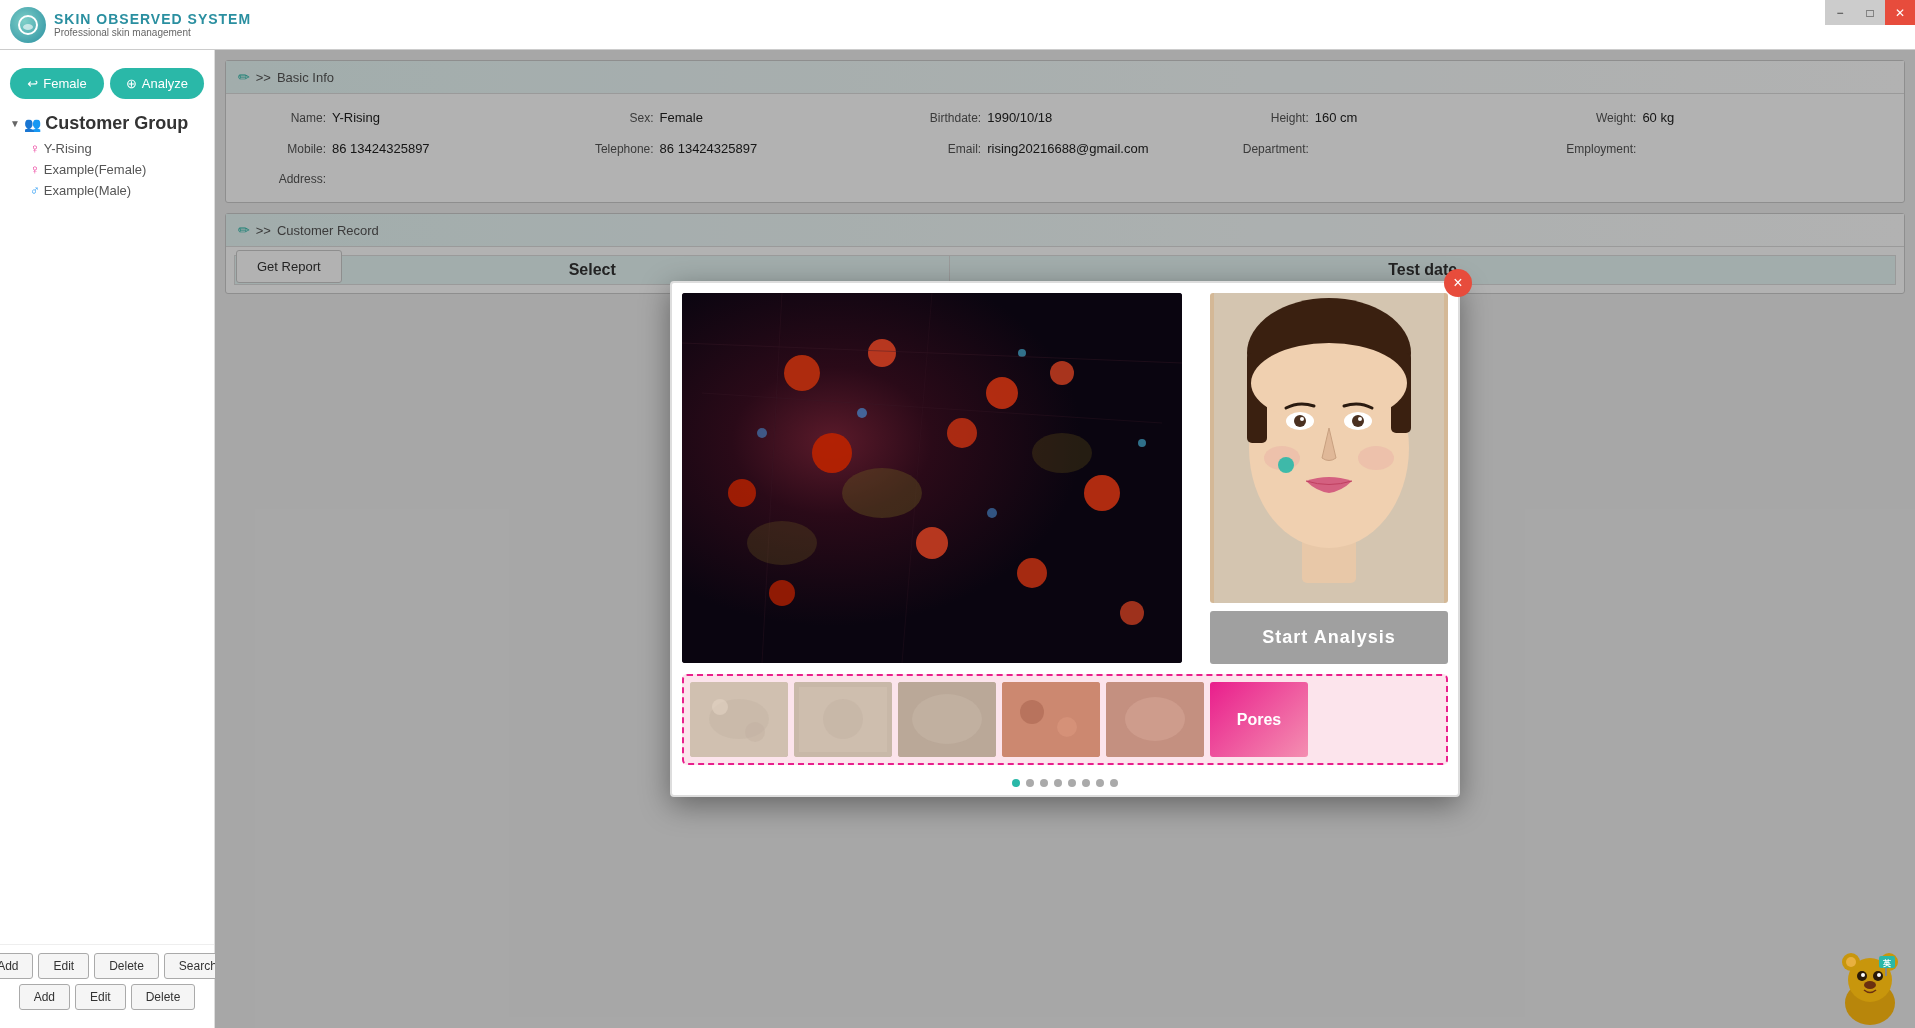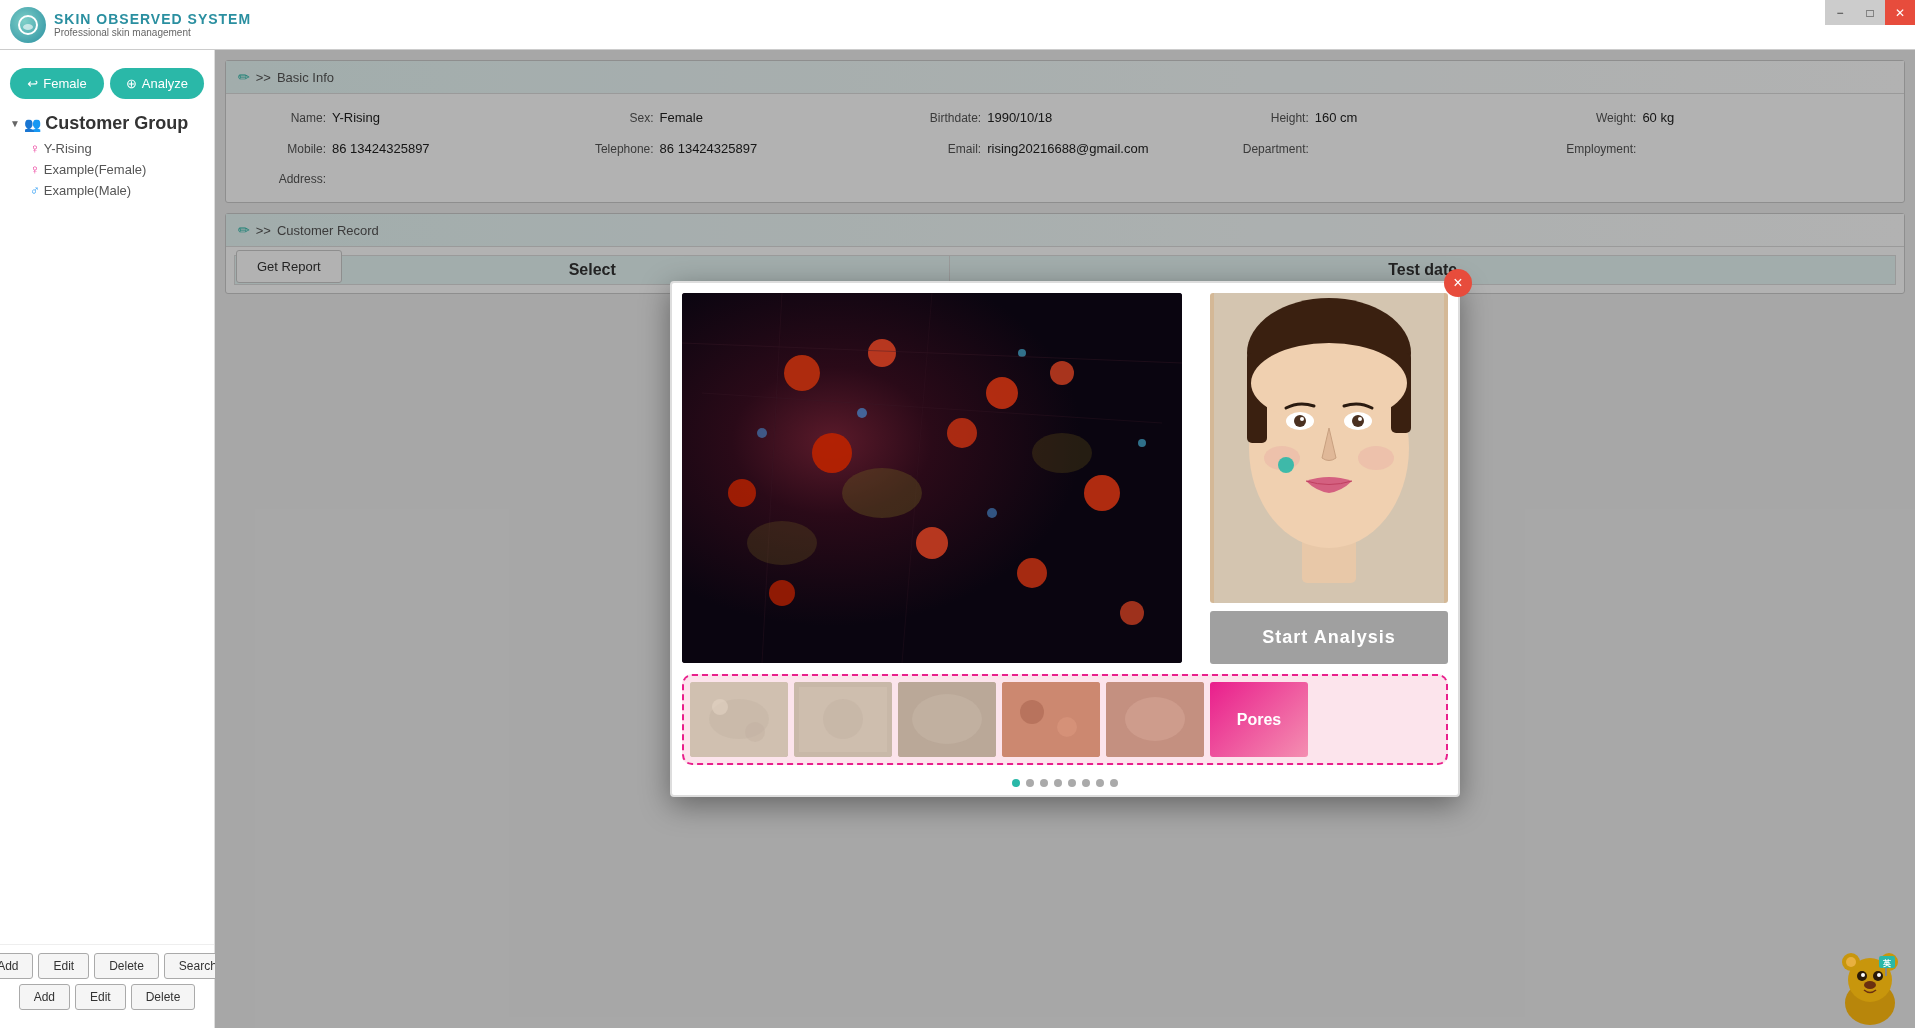--- a/index.html
+++ b/index.html
@@ -118,21 +118,21 @@
     }
 
     .start-analysis-btn {
       width: 100%; padding: 16px; background: #a0a0a0;
       color: #fff; border: none; border-radius: 3px; cursor: pointer;
       font-size: 18px; font-weight: bold; letter-spacing: 1px;
     }
 
     
     .thumbnail-strip {
-      border: 2px dashed #e91e8c; border-radius: 10px;
+      border: 2px dashed #e91e8c; border-radius: 5px;
       padding: 6px; display: flex; gap: 6px; align-items: center;
       background: #fce4ec; margin: 0 10px 10px 10px;
     }
     .thumb {
       width: 98px; height: 75px; border-radius: 3px; overflow: hidden;
       cursor: pointer; flex-shrink: 0;
     }
     .thumb-pores {
       width: 98px; height: 75px; background: linear-gradient(135deg, #e91e8c, #f48fb1);
       border-radius: 3px; display: flex; align-items: center; justify-content: center;

